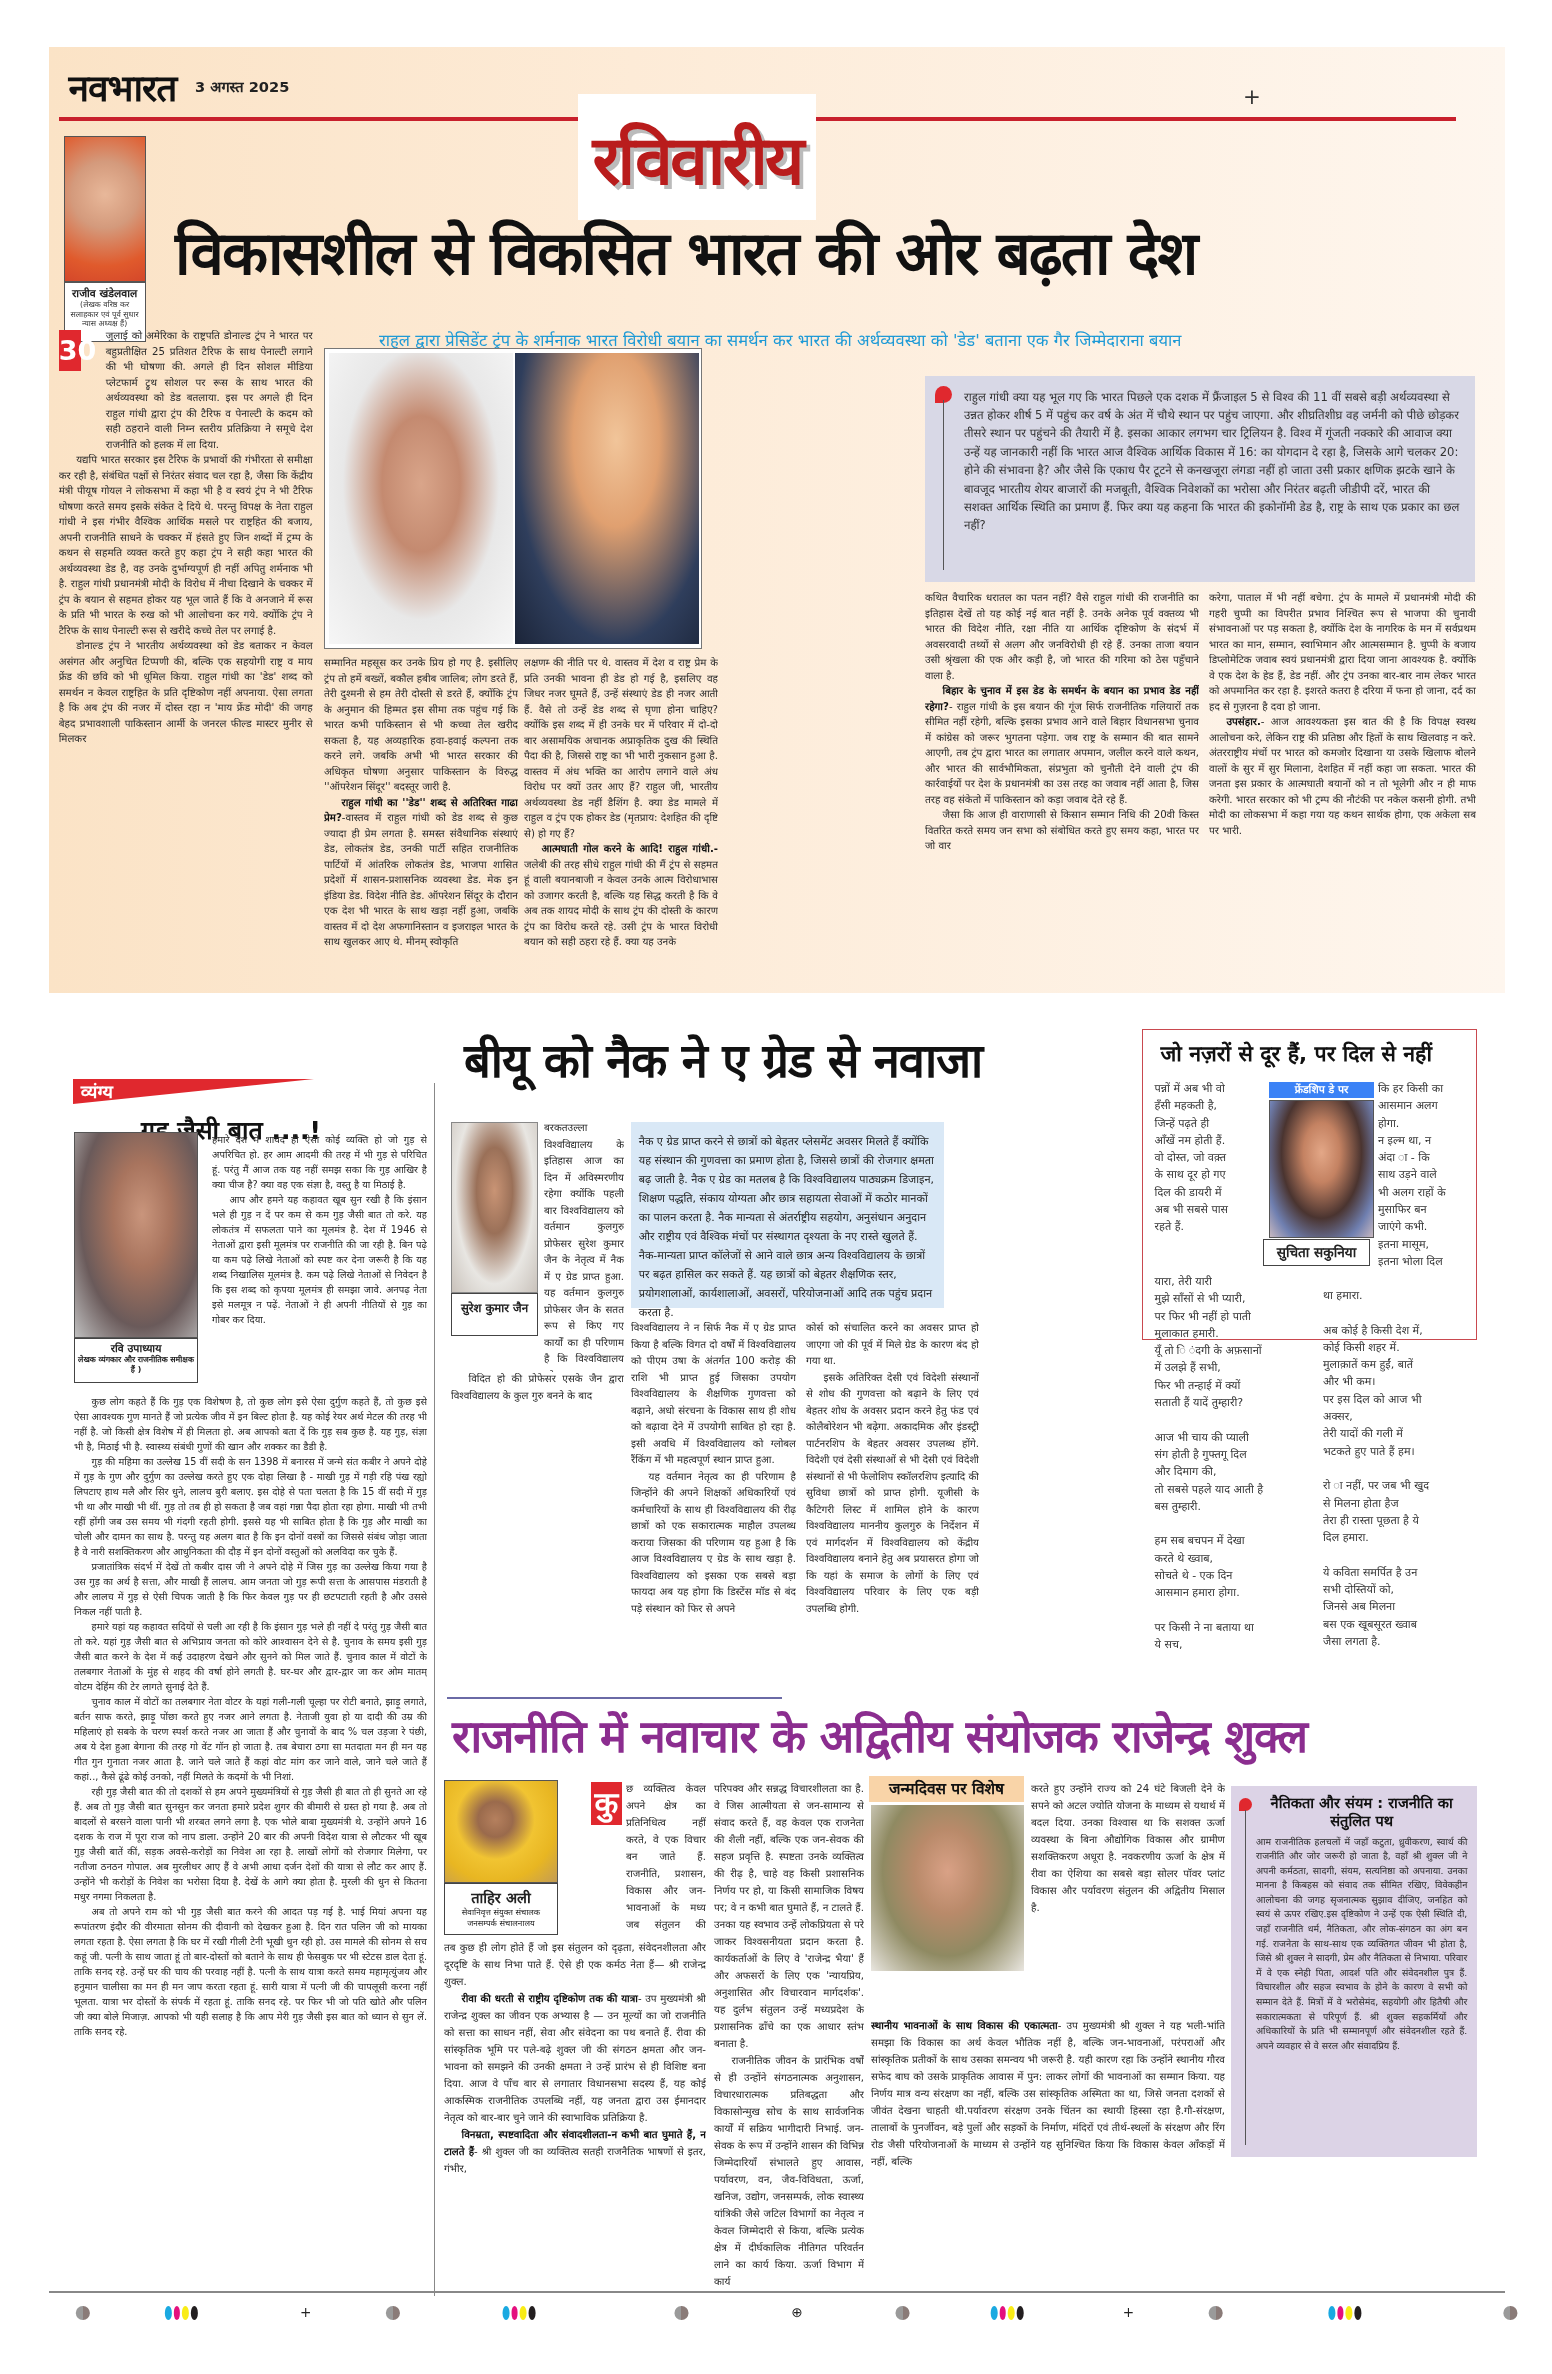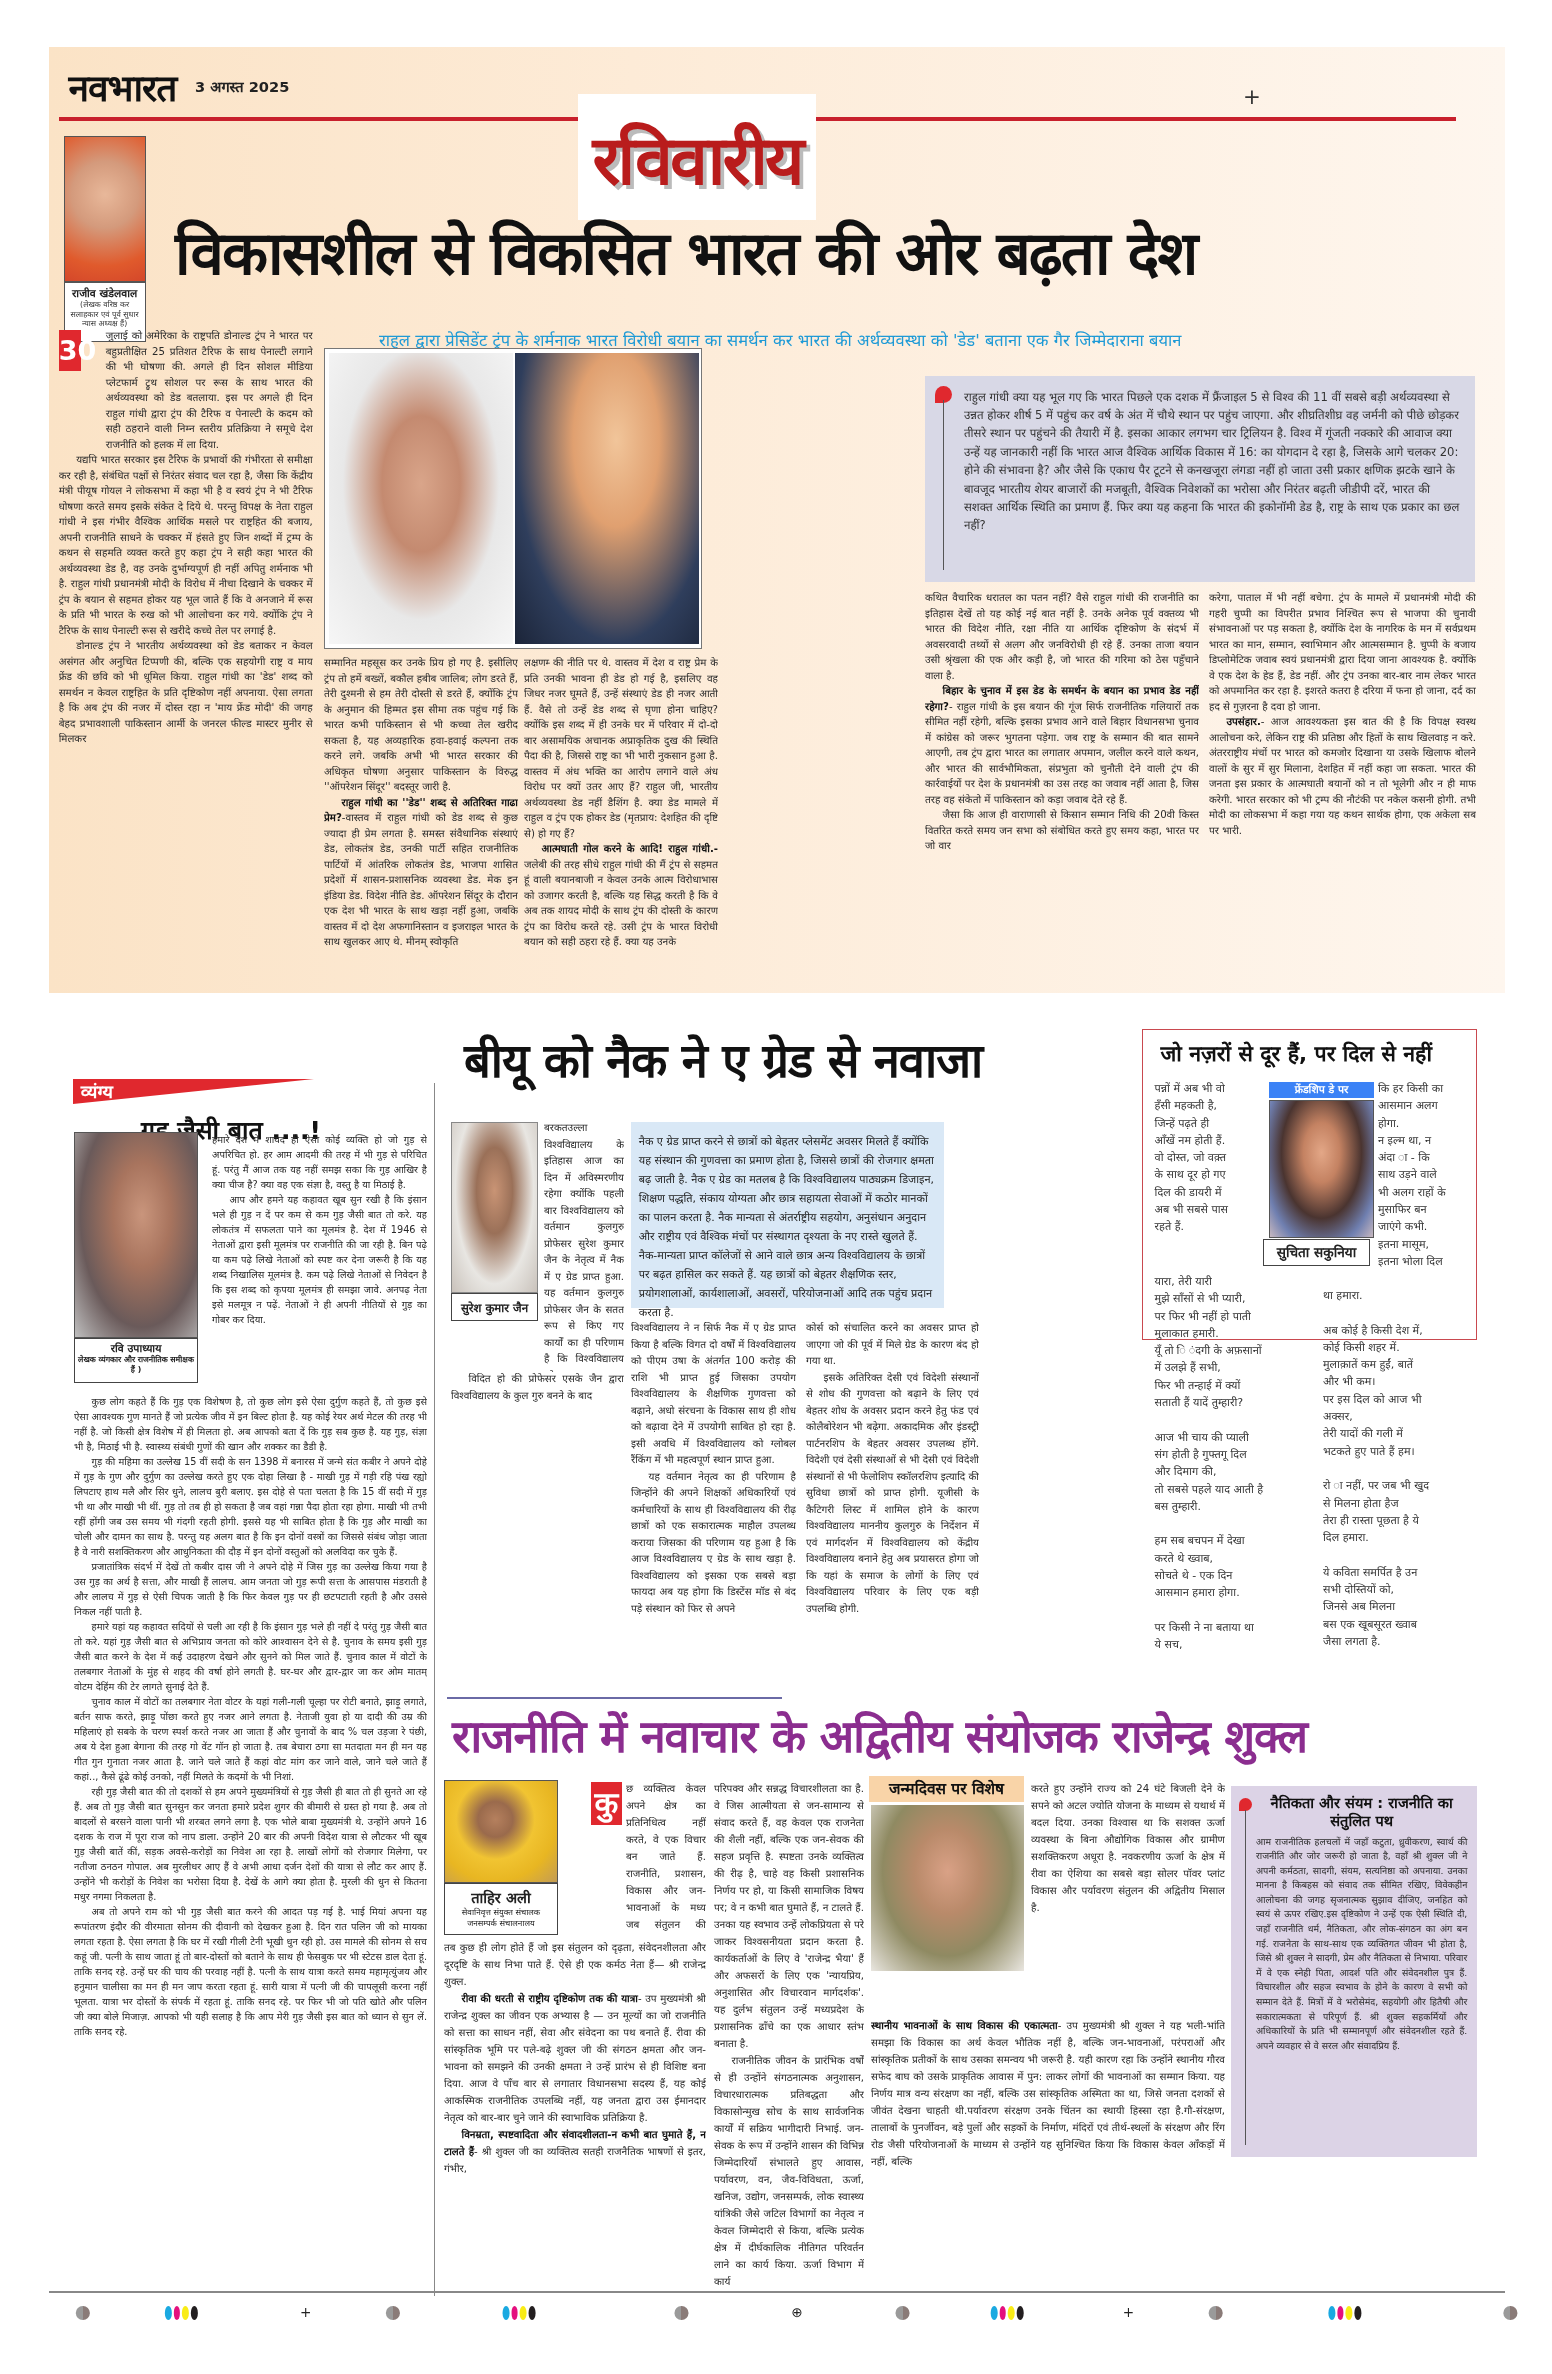--- a/index.html
+++ b/index.html
@@ -33,21 +33,21 @@
 .vyang-tag{position:absolute;left:24px;top:1032px;width:241px;height:25px;background:linear-gradient(90deg,#e0282e 0%,#e0282e 70%,#e0282e 100%);clip-path:polygon(0 0,100% 0,0 100%);}
 .vyang-tag span{position:absolute;left:7.8px;top:0;color:#fff;font-weight:bold;font-size:18px}
 .h-gud{position:absolute;left:92px;top:1065px;font-size:25px;font-weight:bold;color:#111;white-space:nowrap}
 .gud-photo{position:absolute;left:74px;top:1124px;width:124px;height:206px;border:1px solid #555;background:radial-gradient(ellipse at 55% 40%,#c9957c 0%,#a8745e 30%,#6a5a5a 65%,#bfbfbf 100%)}
 .gud-caption{position:absolute;left:74px;top:1329px;width:124px;height:45px;border:1px solid #444;background:#fff;text-align:center;padding:1.9px}
 .gud-caption .n{font-size:10.7px;font-weight:bold}
 .gud-caption .r{font-size:7.8px;line-height:9.7px;font-weight:bold}
 .vdiv{position:absolute;width:1px;background:#888}
 .h-bu{position:absolute;left:464px;top:1021px;font-size:47px;font-weight:bold;color:#111;white-space:nowrap;letter-spacing:-1px}
 .bu-photo{position:absolute;left:450px;top:1114px;width:87px;height:171px;background:radial-gradient(ellipse at 50% 40%,#c99475 0%,#9a7058 30%,#e8e6e2 65%,#c9c2bb 100%);border:1px solid #888}
-.bu-caption{position:absolute;left:450px;top:1285px;width:87px;height:28px;border:1px solid #444;text-align:center;font-size:11.6px;font-weight:bold;line-height:29px;background:#fff}
+.bu-caption{position:absolute;left:450px;top:1285px;width:87px;height:43px;border:1px solid #444;text-align:center;font-size:11.6px;font-weight:bold;line-height:29px;background:#fff}
 .bu-box{position:absolute;left:616px;top:1114px;width:313px;height:186px;background:#d9e8f6;padding:9.7px 7.8px;font-size:11px;line-height:19px;color:#222}
 .poem-box{position:absolute;left:1141px;top:1021px;width:335px;height:311px;border:1.9px solid #c9494f;background:#fff}
 .poem-title{position:absolute;left:17.5px;top:7.8px;font-size:21.3px;font-weight:bold;color:#111;white-space:nowrap}
 .poem-tag{position:absolute;left:126px;top:64px;width:105px;height:15.5px;background:#3b82f6;color:#fff;font-size:10.7px;text-align:center;line-height:15.5px;font-weight:bold}
 .poem-photo{position:absolute;left:126px;top:82px;width:105px;height:138px;background:radial-gradient(ellipse at 50% 38%,#e3a787 0%,#c48262 25%,#4a3430 55%,#6f7fb0 80%,#c7b8c0 100%);border:1px solid #555}
 .poem-name{position:absolute;left:120px;top:221px;width:107px;height:27px;border:1px solid #444;background:#fff;text-align:center;font-size:13.6px;font-weight:bold;line-height:25px}
 .poem-col{position:absolute;font-size:11px;line-height:17.3px;color:#333;white-space:pre-line}
 
 .hr-bottom{position:absolute;left:446px;top:1661px;width:335px;height:1.9px;background:#6a6aa6}
 .h-raj{position:absolute;left:451px;top:1669px;font-size:45px;font-weight:bold;color:#8b2d8f;white-space:nowrap;letter-spacing:-1px}

